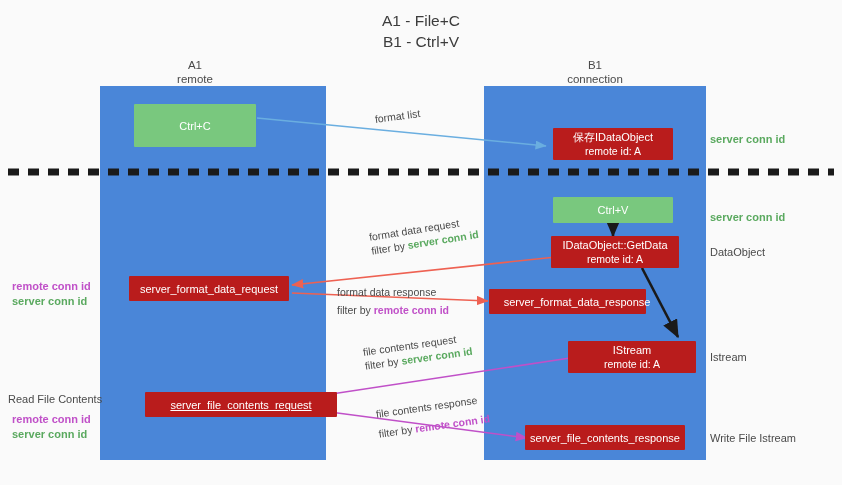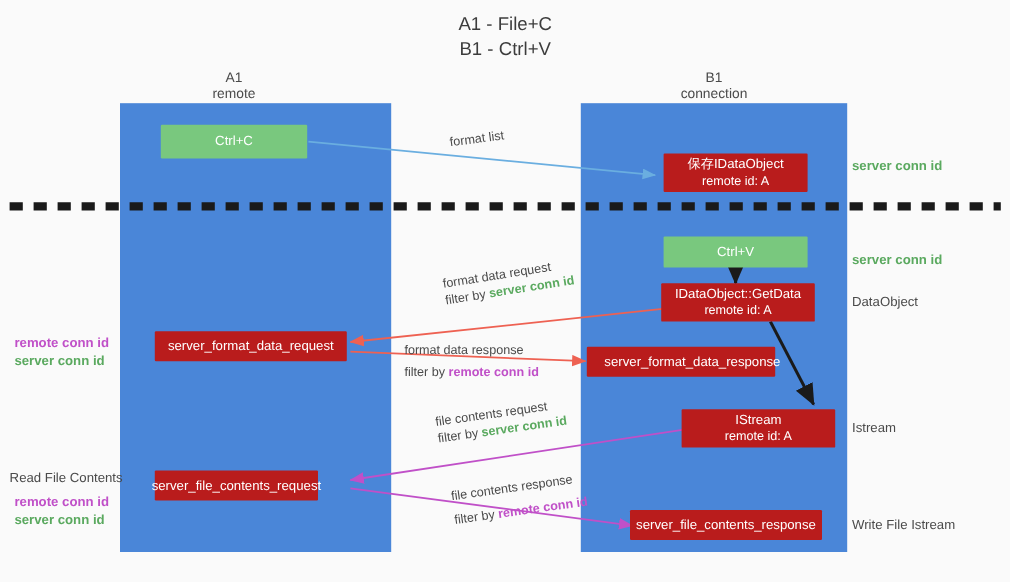--- a/index.html
+++ b/index.html
@@ -129,21 +129,21 @@
 
     <line x1="556" y1="257" x2="292" y2="285" stroke="#ee6152" stroke-width="1.5" marker-end="url(#ah-red)"></line>
     <line x1="292" y1="293" x2="488" y2="301" stroke="#ee6152" stroke-width="1.5" marker-end="url(#ah-red)"></line>
 
     <line x1="570" y1="358" x2="292" y2="400" stroke="#c050c8" stroke-width="1.5" marker-end="url(#ah-mag)"></line>
     <line x1="292" y1="407" x2="527" y2="438" stroke="#c050c8" stroke-width="1.5" marker-end="url(#ah-mag)"></line>
 
     <line x1="8" y1="172" x2="834" y2="172" stroke="#1a1a1a" stroke-width="7" stroke-dasharray="11 9"></line>
   </svg>
 
-  <div class="box green" style="left:134px; top:104px; width:122px; height:28px;">
+  <div class="box green" style="left:134px; top:104px; width:122px; height:43px;">
     <div>Ctrl+C</div>
   </div>
 
   <div class="box orange" style="left:553px; top:128px; width:120px; height:32px;">
     <div>保存IDataObject</div>
     <div class="l2">remote id: A</div>
   </div>
 
   <div class="box green" style="left:553px; top:181px; width:120px; height:26px;margin-top:16px;">
     <div>Ctrl+V</div>
@@ -160,21 +160,21 @@
 
   <div class="box orange" style="left:489px; top:289px; width:157px; height:25px;padding-left:19px;">
     <div>server_format_data_response</div>
   </div>
 
   <div class="box orange" style="left:568px; top:341px; width:128px; height:32px;">
     <div>IStream</div>
     <div class="l2">remote id: A</div>
   </div>
 
-  <div class="box orange" style="left:129px; top:392px; width:136px; height:25px;">
+  <div class="box orange" style="left:145px; top:392px; width:192px; height:25px;text-decoration:underline;">
     <div>server_file_contents_request</div>
   </div>
 
   <div class="box orange" style="left:525px; top:425px; width:160px; height:25px;">
     <div>server_file_contents_response</div>
   </div>
 
   <div class="edge-label rot-a" style="left:374px; top:112px;">
     <span>format list</span>
   </div>

